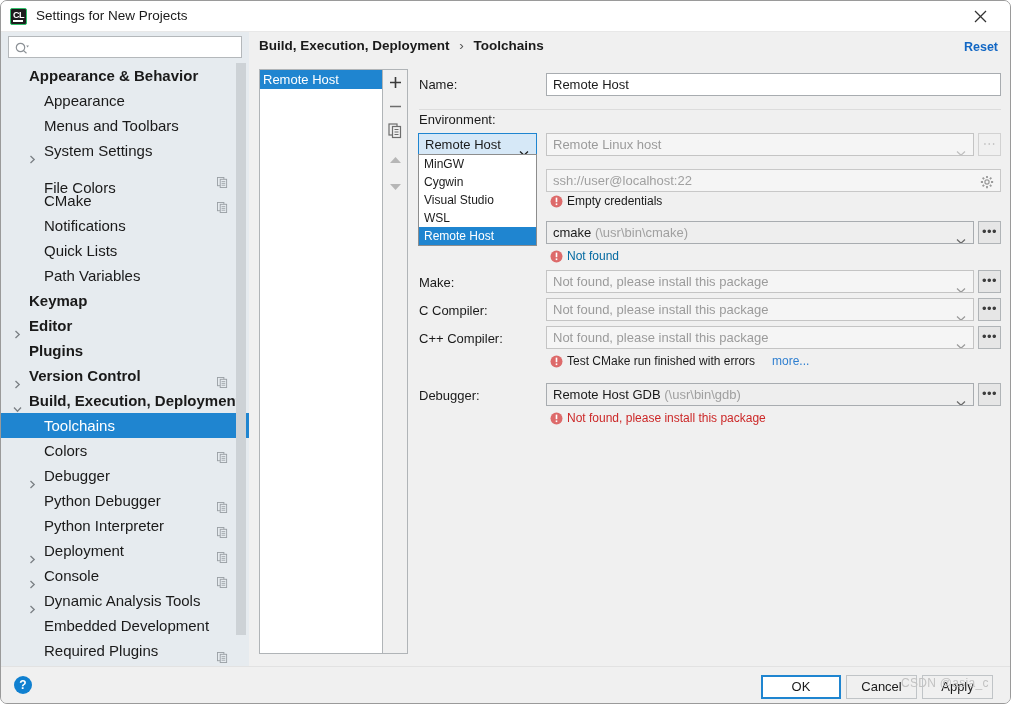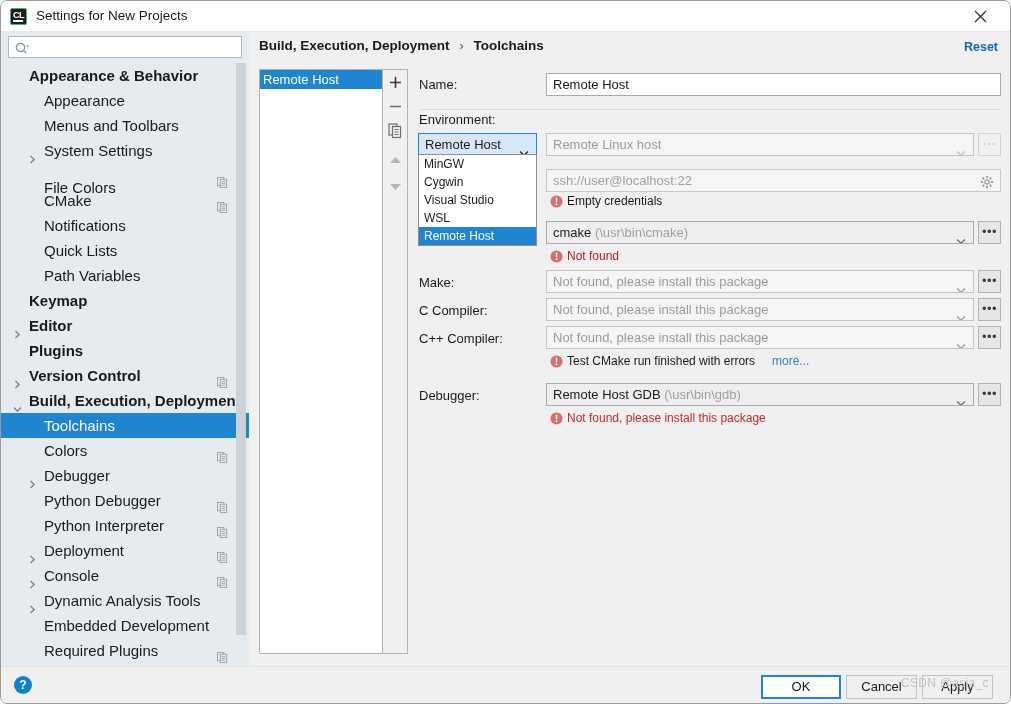--- a/index.html
+++ b/index.html
@@ -520,21 +520,21 @@
     <span class="dots">•••</span>
   </div>
   <div class="errline" style="left:549px; top:248px;">
     <span class="err-icon">
       <svg width="13" height="13" viewBox="0 0 13 13">
         <circle cx="6.5" cy="6.5" r="6" fill="#dd6a6a"></circle>
         <rect x="5.7" y="2.6" width="1.6" height="4.6" fill="#ffffff"></rect>
         <rect x="5.7" y="8.4" width="1.6" height="1.7" fill="#ffffff"></rect>
       </svg>
     </span>
-    <span class="etxt" style="color:#b91c1c;">Not found</span>
+    <span class="etxt" style="color:#0369a1;">Not found</span>
   </div>
 
   <div class="flabel" style="left:418px; top:274px;">Make:</div>
   <div class="fcombo disabled" style="left:545px; top:269px; width:428px;">
     <span>Not found, please install this package</span>
     <span class="chev">
       <svg width="10" height="7" viewBox="0 0 10 7">
           <path d="M1 1.5 L5 5.3 L9 1.5" fill="none" stroke="#9a9a9a" stroke-width="1.2"></path>
         </svg>
     </span>

